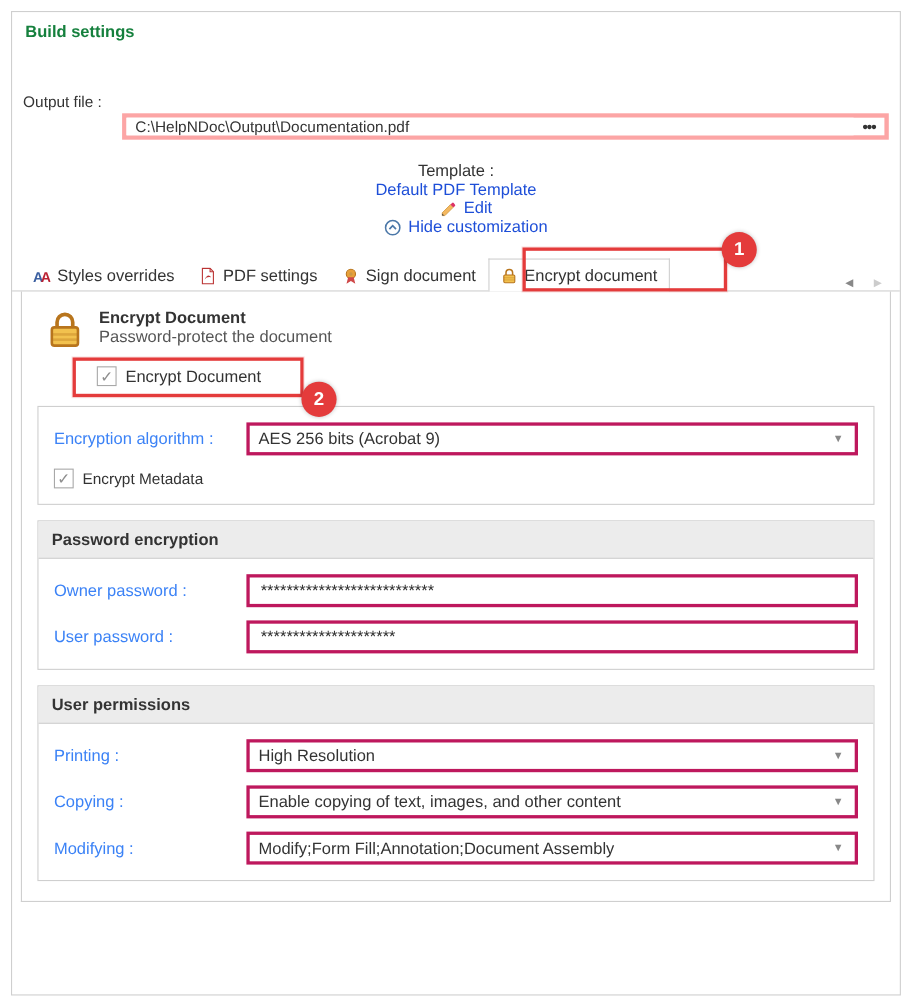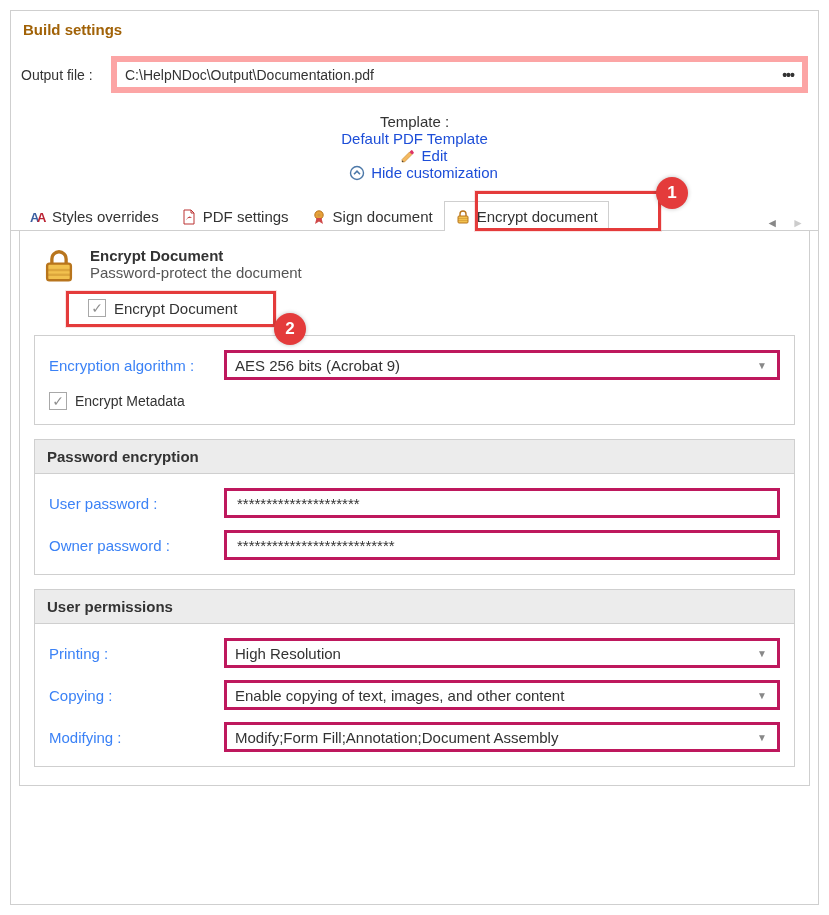--- a/index.html
+++ b/index.html
@@ -10,31 +10,32 @@
     background: #fff;
   }
   .outer {
     width: 809px; height: 895px;
     border: 1px solid #cfcfcf;
     background: #fff;
   }
   .panel-title {
     font-weight: bold; font-size: 15px;
     padding: 10px 12px 14px;
-    color: #a16207;
+    color: #15803d;
   }
   .row {
     display: flex; align-items: center;
     padding: 4px 10px 10px 10px;
   }
   .label { color: #333; }
   .field-wrap {
     flex: 1; display: flex; align-items: center;
-    border: 6px solid #fca5a5; height: 37px;
+    border: 4px solid #fca5a5; height: 24px;
     background: #fff;
+    margin-top: 47px;
   }
   .field-input {
     flex: 1; border: none; outline: none;
     padding: 0 8px; font-size: 14px; color: #333;
     font-family: inherit;
   }
   .ellipsis-btn {
     width: 28px; text-align: center;
     font-weight: bold; color: #333;
     cursor: pointer; line-height: 14px;
@@ -271,29 +272,29 @@
             <span class="checkbox checked" style="margin-right:8px"></span>
             <span>Encrypt Metadata</span>
           </div>
         </div>
       </div>
 
       <div class="section">
         <div class="section-header">Password encryption</div>
         <div class="section-body">
           <div class="form-row">
+            <div class="form-label">Owner password :</div>
+            <div class="form-control">
+              <input class="input-text" value="***************************" style="">
+            </div>
+          </div>
+          <div class="form-row">
             <div class="form-label">User password :</div>
             <div class="form-control">
               <input class="input-text" value="*********************" style="">
-            </div>
-          </div>
-          <div class="form-row">
-            <div class="form-label">Owner password :</div>
-            <div class="form-control">
-              <input class="input-text" value="***************************" style="">
             </div>
           </div>
         </div>
       </div>
 
       <div class="section">
         <div class="section-header">User permissions</div>
         <div class="section-body">
           <div class="form-row">
             <div class="form-label">Printing :</div>

